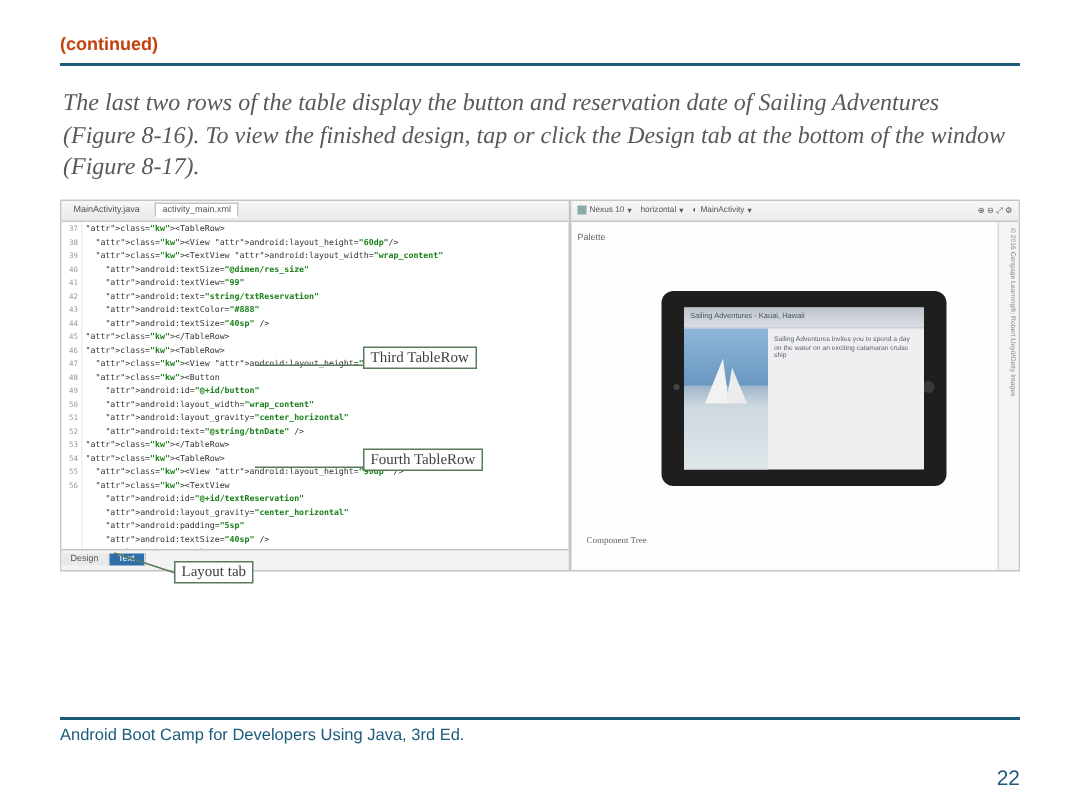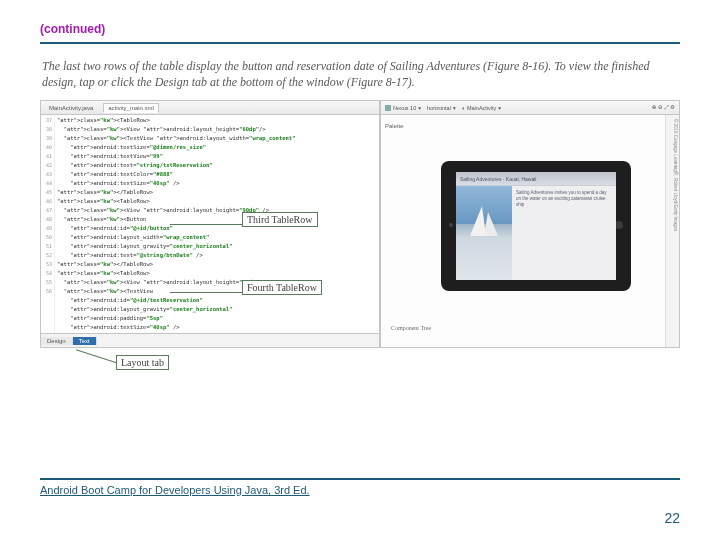--- a/index.html
+++ b/index.html
@@ -13,30 +13,30 @@
   .title {
     font-size: 32px;
     font-weight: bold;
     color: #76a63b;
     line-height: 1.05;
     font-family: "Arial Black", Arial, sans-serif;
   }
   .continued {
     font-size: 12px;
     font-weight: bold;
-    color: #a21caf;
+    color: #c2410c;
     margin-top: 2px;
   }
   .rule {
     border-top: 2px solid #1c5a7a;
     margin: 6px 0 14px 0;
   }
   .intro {
     font-family: Georgia, "Times New Roman", serif;
-    font-size: 12px;
+    font-size: 16px;
     font-style: italic;
     color: #595959;
     line-height: 1.35;
     margin: 0 2px 10px 2px;
   }
   .figure-area {
     position: relative;
     width: 640px; height: 280px;
     margin: 0 auto;
   }
@@ -205,21 +205,21 @@
     color:#4b4b4b;
     margin-top: 8px;
   }
   .fig-caption b { color:#2a627f; font-weight:bold; }
   .footer {
     position:absolute; left:40px; right:40px; bottom:14px;
     border-top: 2px solid #1c5a7a;
     padding-top:4px;
     display:flex; align-items:flex-start;
   }
-  .f-left { font-size:11px; color:#1c5a7a; flex:1;text-decoration:underline; }
+  .f-left { font-size:11px; color:#1c5a7a; flex:1; }
   .f-center { font-size:8px; color:#000; width:240px; line-height:1.2; }
   .f-right { font-size:14px; color:#1c5a7a; width:40px; text-align:right;margin-top:26px; }
 </style>
 </head>
 <body>
 
 <div class="slide">
   <div class="continued">(continued)</div>
   <div class="rule"></div>
 
@@ -308,21 +308,21 @@
               <div class="sail"></div>
                 <div class="sail2"></div>
             </div>
             <div class="desc">Sailing Adventures invites you to spend a day on the water on an exciting catamaran cruise ship</div>
           </div>
         </div>
       </div>
       <div class="biglabel" style="left:10px; top:224px; border:none; font-size:6px; color:#666; padding:0;">Component Tree</div>
     </div>
 
-    <div class="callouts" style="left:0; top:14px; width:100%; height:100%;">
+    <div class="callouts" style="left:0; top:0; width:100%; height:100%;">
       <div class="callout-line" style="left:130px; top:110px; width:72px;"></div>
       <div class="callout" style="left:202px; top:98px;">Third
 TableRow</div>
 
       <div class="callout-line" style="left:130px; top:178px; width:72px;"></div>
       <div class="callout" style="left:202px; top:166px;">Fourth
 TableRow</div>
 
       <div class="callout-line" style="left:35px; top:242px; width:44px; transform:rotate(18deg);"></div>
       <div class="callout" style="left:76px; top:241px;">Layout tab</div>

